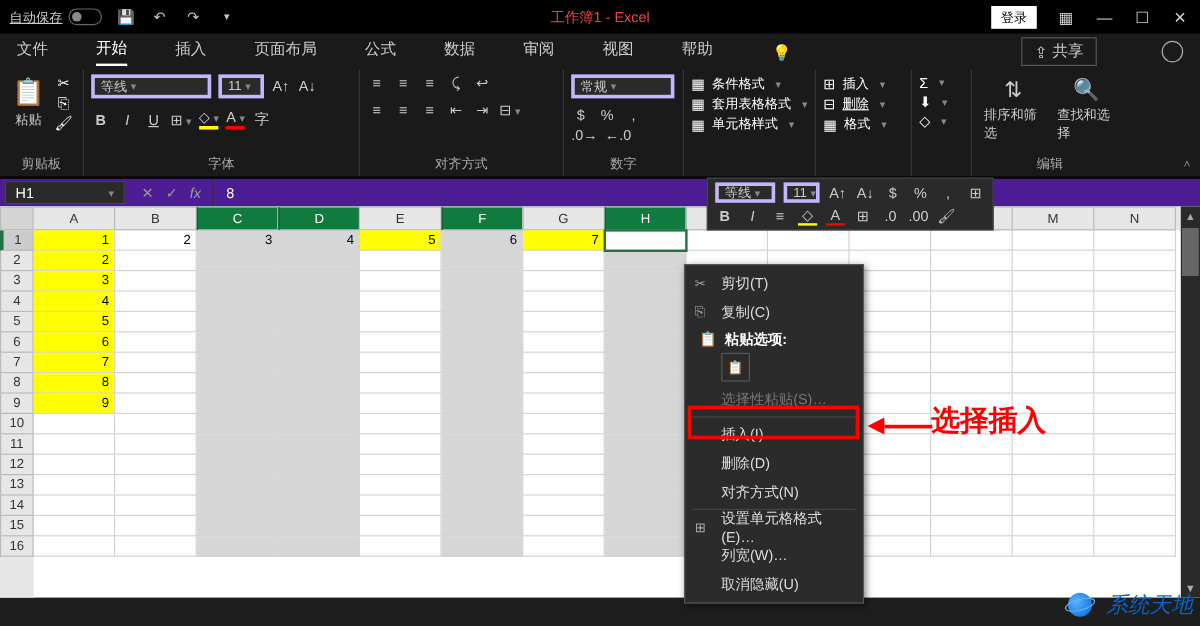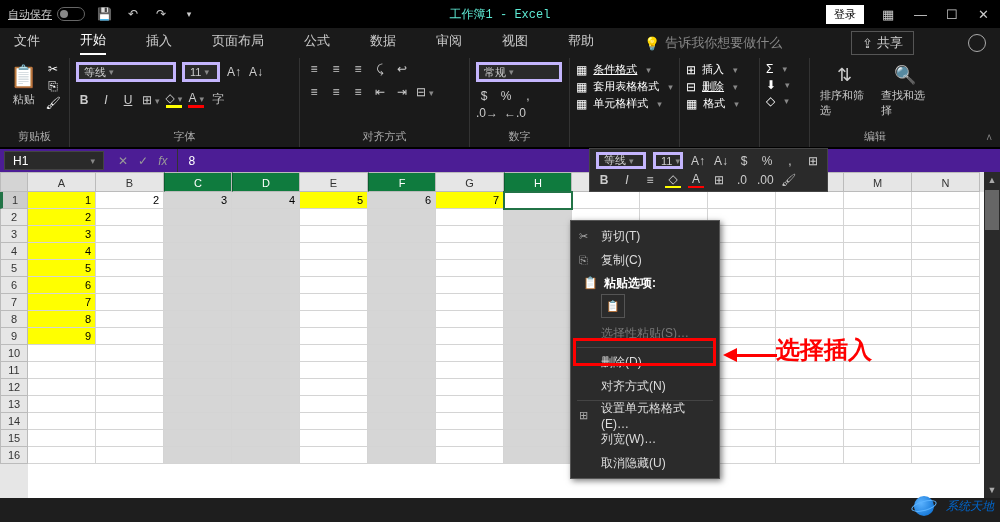--- a/index.html
+++ b/index.html
@@ -4,21 +4,21 @@
 <style>
 * { box-sizing: border-box; margin: 0; padding: 0; font-family: "Microsoft YaHei", sans-serif; }
 body { background: #1e1e1e; width: 1000px; height: 522px; overflow: hidden; position: relative; color: #fff; font-size: 12px; }
 
 .titlebar { height: 28px; background: #000; display: flex; align-items: center; padding: 0 8px; position: relative; }
 .autosave { display: flex; align-items: center; gap: 5px; font-size: 11px; color: #ccc; text-decoration: underline; }
 .toggle { width: 28px; height: 14px; border: 1px solid #666; border-radius: 8px; display: flex; align-items: center; padding: 0 2px; }
 .toggle-dot { width: 8px; height: 8px; border-radius: 50%; background: #888; }
 .qat { display: flex; gap: 12px; margin-left: 12px; align-items: center; color: #ccc; }
 .qat-item { width: 16px; height: 16px; display: flex; align-items: center; justify-content: center; }
-.title-center { position: absolute; left: 50%; transform: translateX(-50%); font-size: 12px; color: #5eead4; font-family: Liberation Mono, monospace; }
+.title-center { position: absolute; left: 50%; transform: translateX(-50%); font-size: 12px; color: #ef4444; }
 .title-right { position: absolute; right: 8px; display: flex; align-items: center; gap: 18px; }
 .login-btn { background: #fff; color: #000; padding: 2px 8px; font-size: 11px; }
 .win-btn { width: 14px; height: 14px; color: #ccc; font-size: 13px; }
 
 .tabs { height: 30px; background: #1a1a1a; display: flex; align-items: center; padding: 0 14px; gap: 40px; font-size: 13px; }
 .tab { color: #ccc; cursor: pointer; padding-bottom: 4px; }
 .tab.active { color: #fff; border-bottom: 2px solid #fff; }
 .tell-me { color: #888; display: flex; align-items: center; gap: 5px; margin-left: 10px; }
 .share-btn { margin-left: auto; border: 1px solid #555; padding: 2px 10px; color: #ccc; display: flex; align-items: center; gap: 4px; }
 .smiley { width: 18px; height: 18px; border: 1.5px solid #aaa; border-radius: 50%; margin-left: 14px; position: relative; }
@@ -70,21 +70,21 @@
 .cm-sep { height: 1px; background: #444; margin: 2px 6px; }
 .cm-header { color: #fff; font-weight: bold; padding: 0 12px; height: 22px; display: flex; align-items: center; font-size: 12px; }
 .cm-pasteicon { width: 24px; height: 24px; border: 1px solid #555; margin-left: 30px; display: flex; align-items: center; justify-content: center; color: #888; font-size: 11px; margin-bottom: 3px; }
 
 .highlight-box { position: absolute; border: 3px solid #ff0000; left: 573px; top: 338px; width: 143px; height: 28px; z-index: 15; pointer-events: none; }
 .arrow { position: absolute; left: 723px; top: 348px; z-index: 15; display: flex; align-items: center; }
 .arrow-line { width: 40px; height: 3px; background: #ff0000; }
 .arrow-head { width: 0; height: 0; border-top: 7px solid transparent; border-bottom: 7px solid transparent; border-right: 14px solid #ff0000; }
 .annotation { position: absolute; left: 776px; top: 334px; color: #ff0000; font-size: 24px; font-weight: bold; z-index: 15; }
 
-.watermark { position: absolute; right: 6px; bottom: 6px; display: flex; align-items: center; gap: 12px; font-size: 12px; color: #0066cc; z-index: 20; font-style: italic; }
+.watermark { position: absolute; right: 6px; bottom: 6px; display: flex; align-items: center; gap: 12px; font-size: 18px; color: #0066cc; z-index: 20; font-style: italic; }
 .wm-globe { width: 20px; height: 20px; border-radius: 50%; background: radial-gradient(circle at 35% 35%, #5cb3ff, #0066cc); position: relative; }
 .wm-ring { position: absolute; width: 26px; height: 10px; border: 1.5px solid #5cb3ff; border-radius: 50%; top: 5px; left: -3px; transform: rotate(-15deg); }
 </style>
 </head>
 <body>
 
 <div class="titlebar">
   <div class="autosave">
     <span>自动保存</span>
     <span class="toggle">
@@ -112,21 +112,20 @@
   <span class="tab active">开始</span>
   <span class="tab">插入</span>
   <span class="tab">页面布局</span>
   <span class="tab">公式</span>
   <span class="tab">数据</span>
   <span class="tab">审阅</span>
   <span class="tab">视图</span>
   <span class="tab">帮助</span>
   <span class="tell-me">
       <span>💡</span>
-      <span>告诉我你想要做什么</span>
     </span>
   <span class="share-btn">
       <span>⇪</span>
       <span>共享</span>
     </span>
   <span class="smiley"></span>
 </div>
 
 <div class="ribbon">
   <div class="group" style="width:70px">
@@ -204,21 +203,21 @@
         <span class="fbtn">.0→</span>
         <span class="fbtn">←.0</span>
       </div>
     </div>
     <div class="group-label">数字</div>
   </div>
   <div class="group" style="width:110px">
     <div class="group-body stack" style="width:100%;gap:2px;">
       <div class="row">
           <span class="ico">▦</span>
-          <span style="font-size:11px;text-decoration:underline;">条件格式</span>
+          <span style="font-size:11px;">条件格式</span>
           <span class="dd">▾</span>
         </div>
       <div class="row">
           <span class="ico">▦</span>
           <span style="font-size:11px;">套用表格格式</span>
           <span class="dd">▾</span>
         </div>
       <div class="row">
           <span class="ico">▦</span>
           <span style="font-size:11px;">单元格样式</span>
@@ -637,20 +636,23 @@
   <div class="cm-header">
       <span class="cm-icon" style="position:static;margin-right:6px;">📋</span>
       <span>粘贴选项:</span>
     </div>
   <div class="cm-pasteicon">📋</div>
   <div class="cm-item disabled">
       <span>选择性粘贴(S)…</span>
     </div>
   <div class="cm-sep"></div>
   <div class="cm-item">
+      <span>插入(I)</span>
+    </div>
+  <div class="cm-item">
       <span>删除(D)</span>
     </div>
   <div class="cm-item">
       <span>对齐方式(N)</span>
     </div>
   <div class="cm-sep"></div>
   <div class="cm-item">
       <span class="cm-icon">⊞</span>
       <span>设置单元格格式(E)…</span>
     </div>

